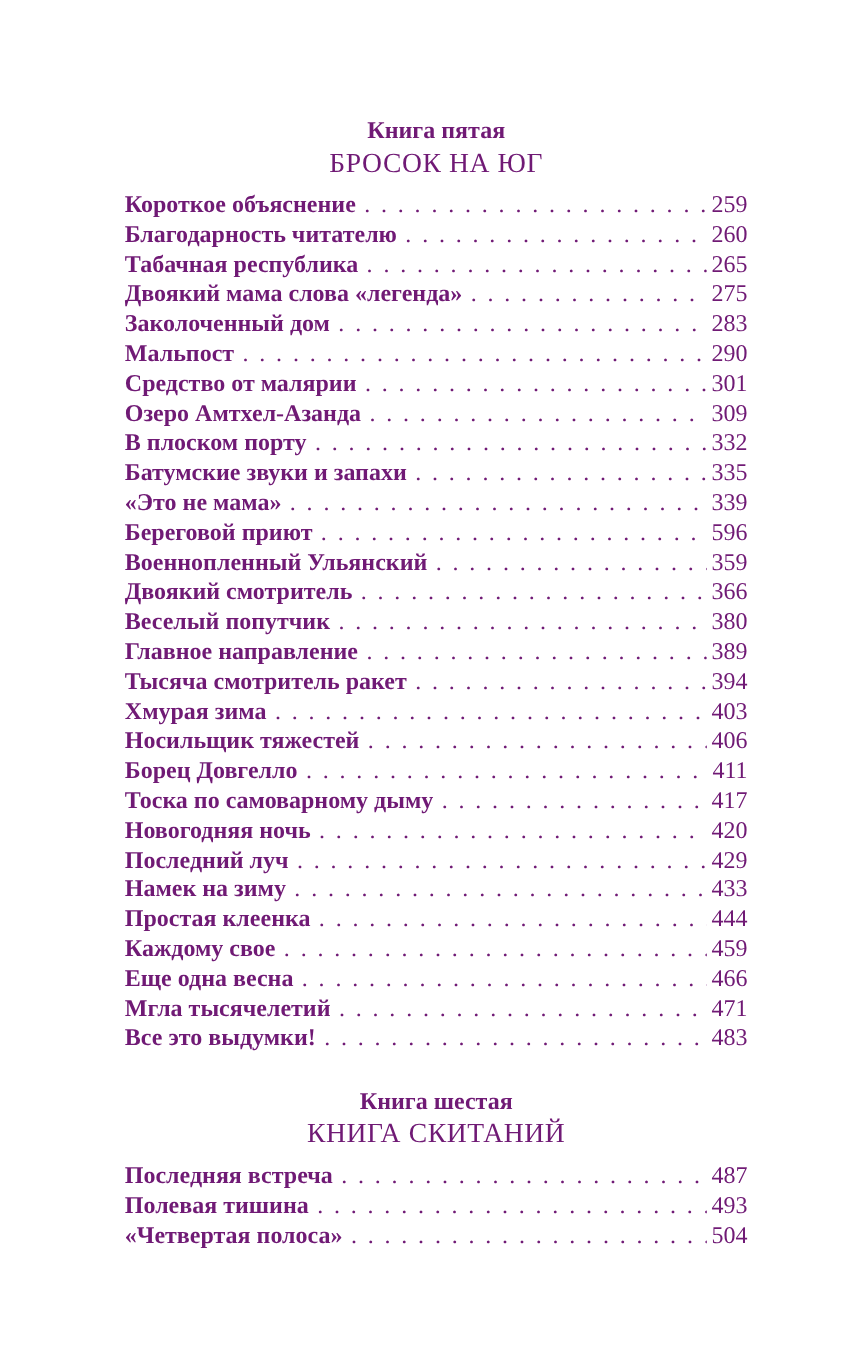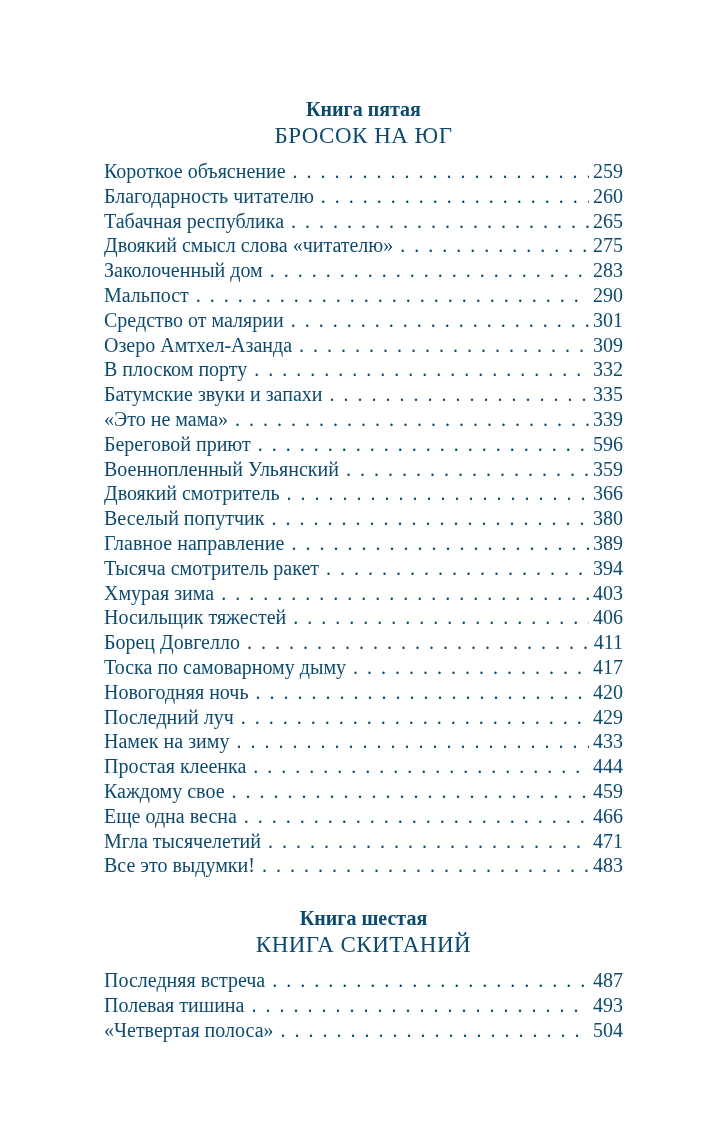--- a/index.html
+++ b/index.html
@@ -8,21 +8,21 @@
     background: #ffffff;
   }
   .page {
     position: relative;
     width: 709px;
     height: 1122px;
     background: #ffffff;
     box-sizing: border-box;
     padding: 97px 86px 0 104px;
     font-family: "Liberation Serif", "DejaVu Serif", serif;
-    color: #0c4a6e;
+    color: #701a75;
     overflow: hidden;
   }
   .book-heading {
     text-align: center;
     font-weight: bold;
     font-size: 20px;
     line-height: 24px;
   }
   .part-title {
     text-align: center;
@@ -37,20 +37,21 @@
   .toc-row {
     display: flex;
     align-items: baseline;
     font-size: 20px;
     line-height: 24.8px;
     width: 100%;
   }
   .toc-title {
     white-space: nowrap;
     flex: 0 0 auto;
+    font-weight: bold;
   }
   .toc-leader {
     flex: 1 1 auto;
     overflow: hidden;
     white-space: nowrap;
     margin: 0 4px 0 7px;
     letter-spacing: 2px;
     min-width: 0;
   }
   .toc-leader::after {
@@ -82,21 +83,21 @@
           <span class="toc-title">Благодарность читателю</span>
           <span class="toc-leader"></span>
           <span class="toc-pageno">260</span>
         </div>
         <div class="toc-row">
           <span class="toc-title">Табачная республика</span>
           <span class="toc-leader"></span>
           <span class="toc-pageno">265</span>
         </div>
         <div class="toc-row">
-          <span class="toc-title">Двоякий смысл слова «читателю»</span>
+          <span class="toc-title">Двоякий мама слова «легенда»</span>
           <span class="toc-leader"></span>
           <span class="toc-pageno">275</span>
         </div>
         <div class="toc-row">
           <span class="toc-title">Заколоченный дом</span>
           <span class="toc-leader"></span>
           <span class="toc-pageno">283</span>
         </div>
         <div class="toc-row">
           <span class="toc-title">Мальпост</span>

